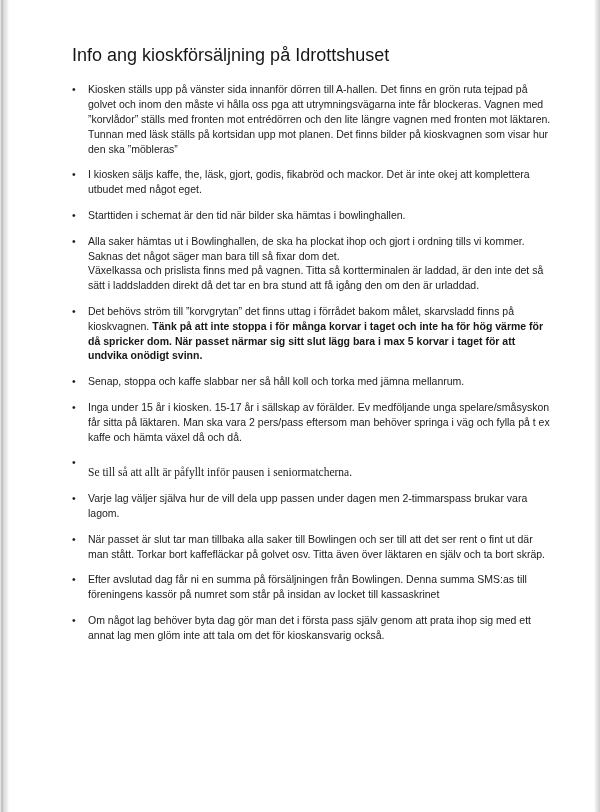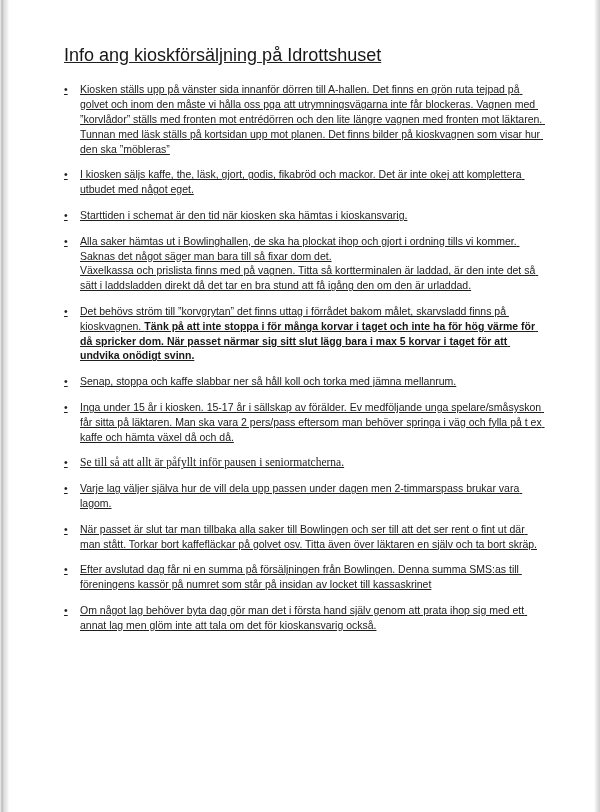--- a/index.html
+++ b/index.html
@@ -27,24 +27,23 @@
     width: 9px;
     background: linear-gradient(to right, #f2f2f2 0px, #b9b9b9 2px, #dedede 4px, #ececec 7px, #ffffff 9px);
   }
   .edge-right {
     right: 0;
     width: 6px;
     background: linear-gradient(to left, #cfcfcf 0px, #e4e4e4 3px, #ffffff 6px);
   }
   .content {
     position: absolute;
-    left: 64px;
+    left: 72px;
     top: 44px;
     width: 482px;
-    text-decoration: underline;
   }
   .title {
     margin: 0 0 15px 0;
     font-size: 18px;
     font-weight: 500;
     line-height: 1.3;
     color: #161616;
     letter-spacing: 0px;
   }
   ul.bullets {
@@ -73,20 +72,21 @@
     white-space: pre-wrap;
     color: #212121;
   }
   li.bullet .text .bold {
     font-weight: 700;
     color: #171717;
   }
   li.bullet.serif .text {
     font-family: "Liberation Serif", serif;
     font-size: 11.5px;
+    margin-top: 10px;
   }
 </style>
 </head>
 <body>
 
 <div class="page">
   <div class="edge edge-left"></div>
   <div class="edge edge-right"></div>
   <div class="content">
     <h1 class="title">Info ang kioskförsäljning på Idrottshuset</h1>
@@ -94,21 +94,21 @@
         <li class="bullet">
     <span class="marker">•</span>
     <span class="text"><span>Kiosken ställs upp på vänster sida innanför dörren till A-hallen. Det finns en grön ruta tejpad på golvet och inom den måste vi hålla oss pga att utrymningsvägarna inte får blockeras. Vagnen med ”korvlådor” ställs med fronten mot entrédörren och den lite längre vagnen med fronten mot läktaren. Tunnan med läsk ställs på kortsidan upp mot planen. Det finns bilder på kioskvagnen som visar hur den ska ”möbleras”</span></span>
   </li>
         <li class="bullet">
     <span class="marker">•</span>
     <span class="text"><span>I kiosken säljs kaffe, the, läsk, gjort, godis, fikabröd och mackor. Det är inte okej att komplettera utbudet med något eget.</span></span>
   </li>
         <li class="bullet">
     <span class="marker">•</span>
-    <span class="text"><span>Starttiden i schemat är den tid när kiosken ska hämtas i kioskansvarig.</span></span>
+    <span class="text"><span>Starttiden i schemat är den tid när bilder ska hämtas i bowlinghallen.</span></span>
   </li>
         <li class="bullet">
     <span class="marker">•</span>
     <span class="text"><span>Alla saker hämtas ut i Bowlinghallen, de ska ha plockat ihop och gjort i ordning tills vi kommer. Saknas det något säger man bara till så fixar dom det.
 Växelkassa och prislista finns med på vagnen. Titta så kortterminalen är laddad, är den inte det så sätt i laddsladden direkt då det tar en bra stund att få igång den om den är urladdad.</span></span>
   </li>
         <li class="bullet">
     <span class="marker">•</span>
     <span class="text"><span>Det behövs ström till ”korvgrytan” det finns uttag i förrådet bakom målet, skarvsladd finns på kioskvagnen. </span><span class="bold">Tänk på att inte stoppa i för många korvar i taget och inte ha för hög värme för då spricker dom. När passet närmar sig sitt slut lägg bara i max 5 korvar i taget för att undvika onödigt svinn.</span></span>
   </li>
@@ -131,17 +131,17 @@
         <li class="bullet">
     <span class="marker">•</span>
     <span class="text"><span>När passet är slut tar man tillbaka alla saker till Bowlingen och ser till att det ser rent o fint ut där man stått. Torkar bort kaffefläckar på golvet osv. Titta även över läktaren en själv och ta bort skräp.</span></span>
   </li>
         <li class="bullet">
     <span class="marker">•</span>
     <span class="text"><span>Efter avslutad dag får ni en summa på försäljningen från Bowlingen. Denna summa SMS:as till föreningens kassör på numret som står på insidan av locket till kassaskrinet</span></span>
   </li>
         <li class="bullet">
     <span class="marker">•</span>
-    <span class="text"><span>Om något lag behöver byta dag gör man det i första hand själv genom att prata ihop sig med ett annat lag men glöm inte att tala om det för kioskansvarig också.</span></span>
+    <span class="text"><span>Om något lag behöver byta dag gör man det i första pass själv genom att prata ihop sig med ett annat lag men glöm inte att tala om det för kioskansvarig också.</span></span>
   </li>
       </ul>
   </div>
 </div>
 
 </body></html>

